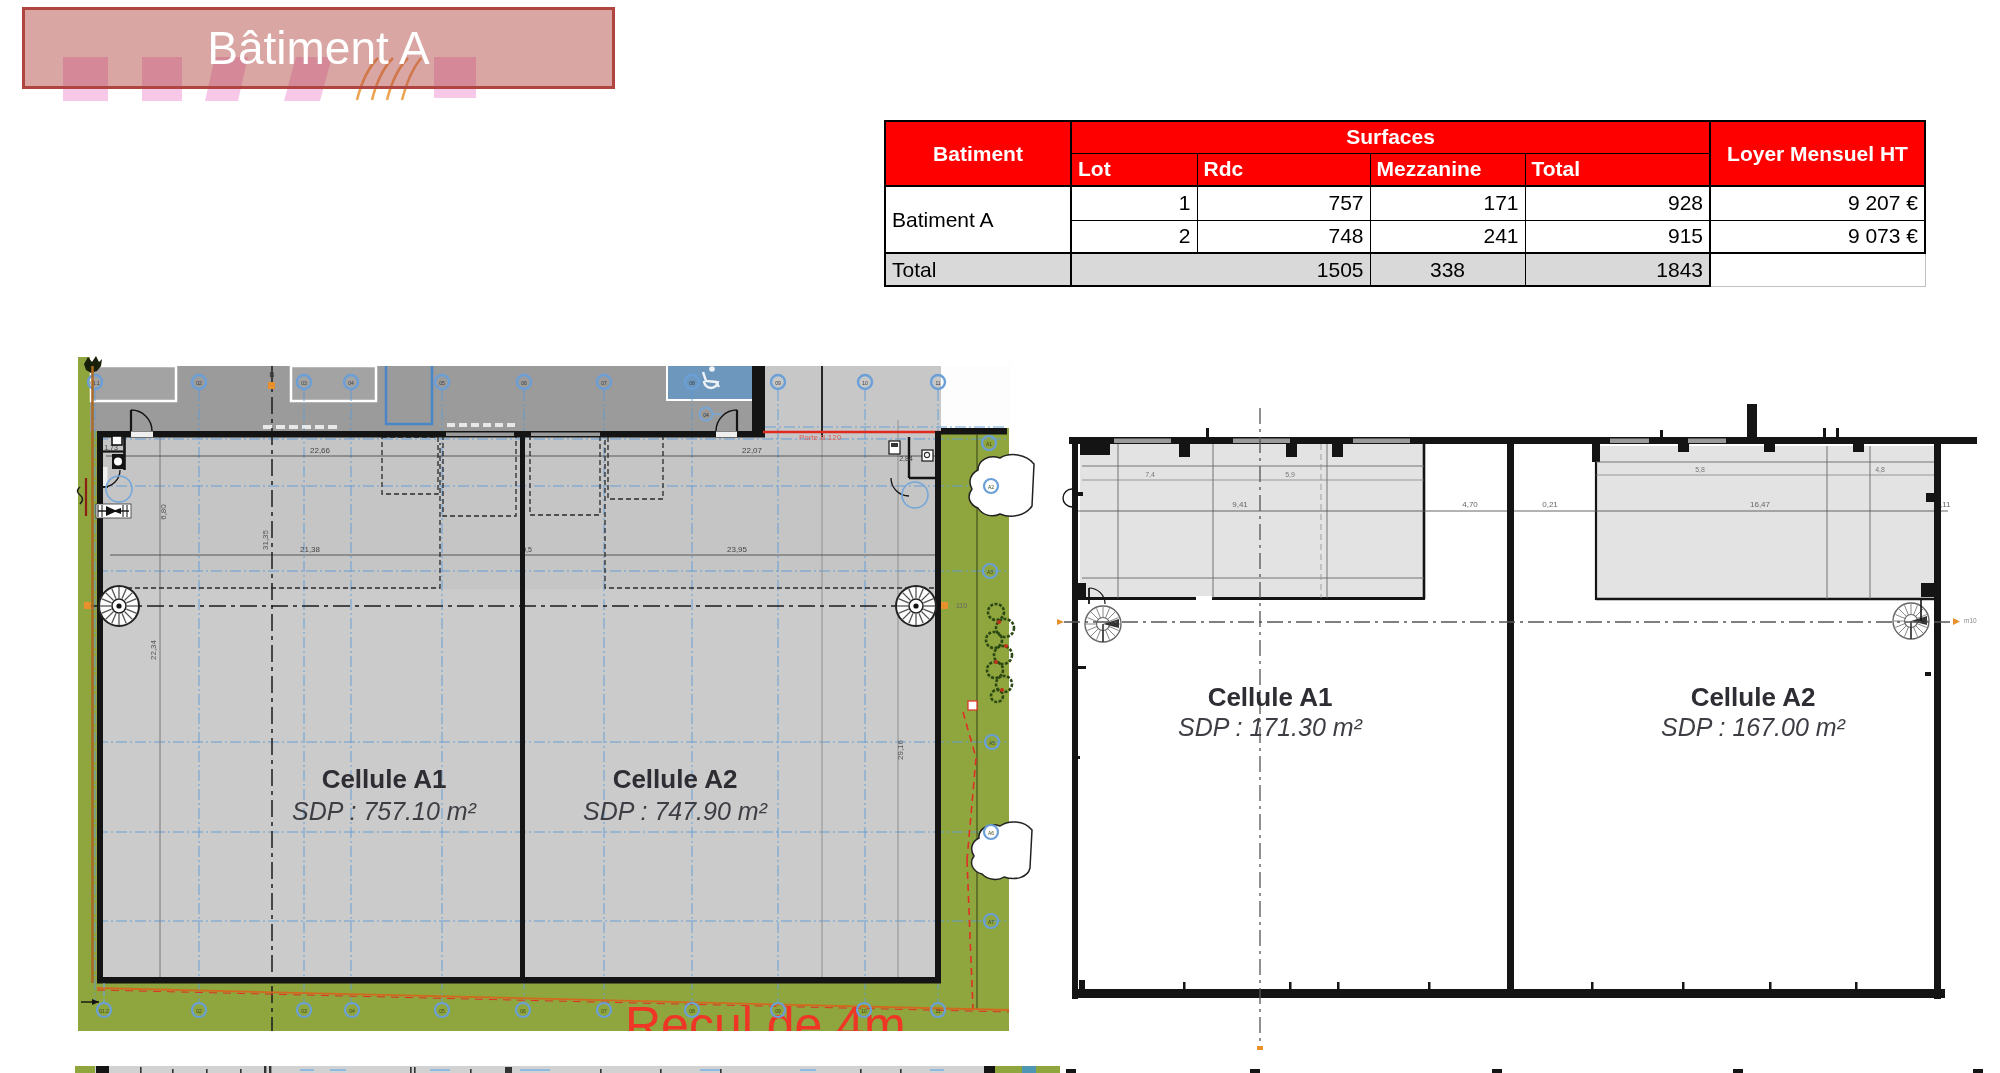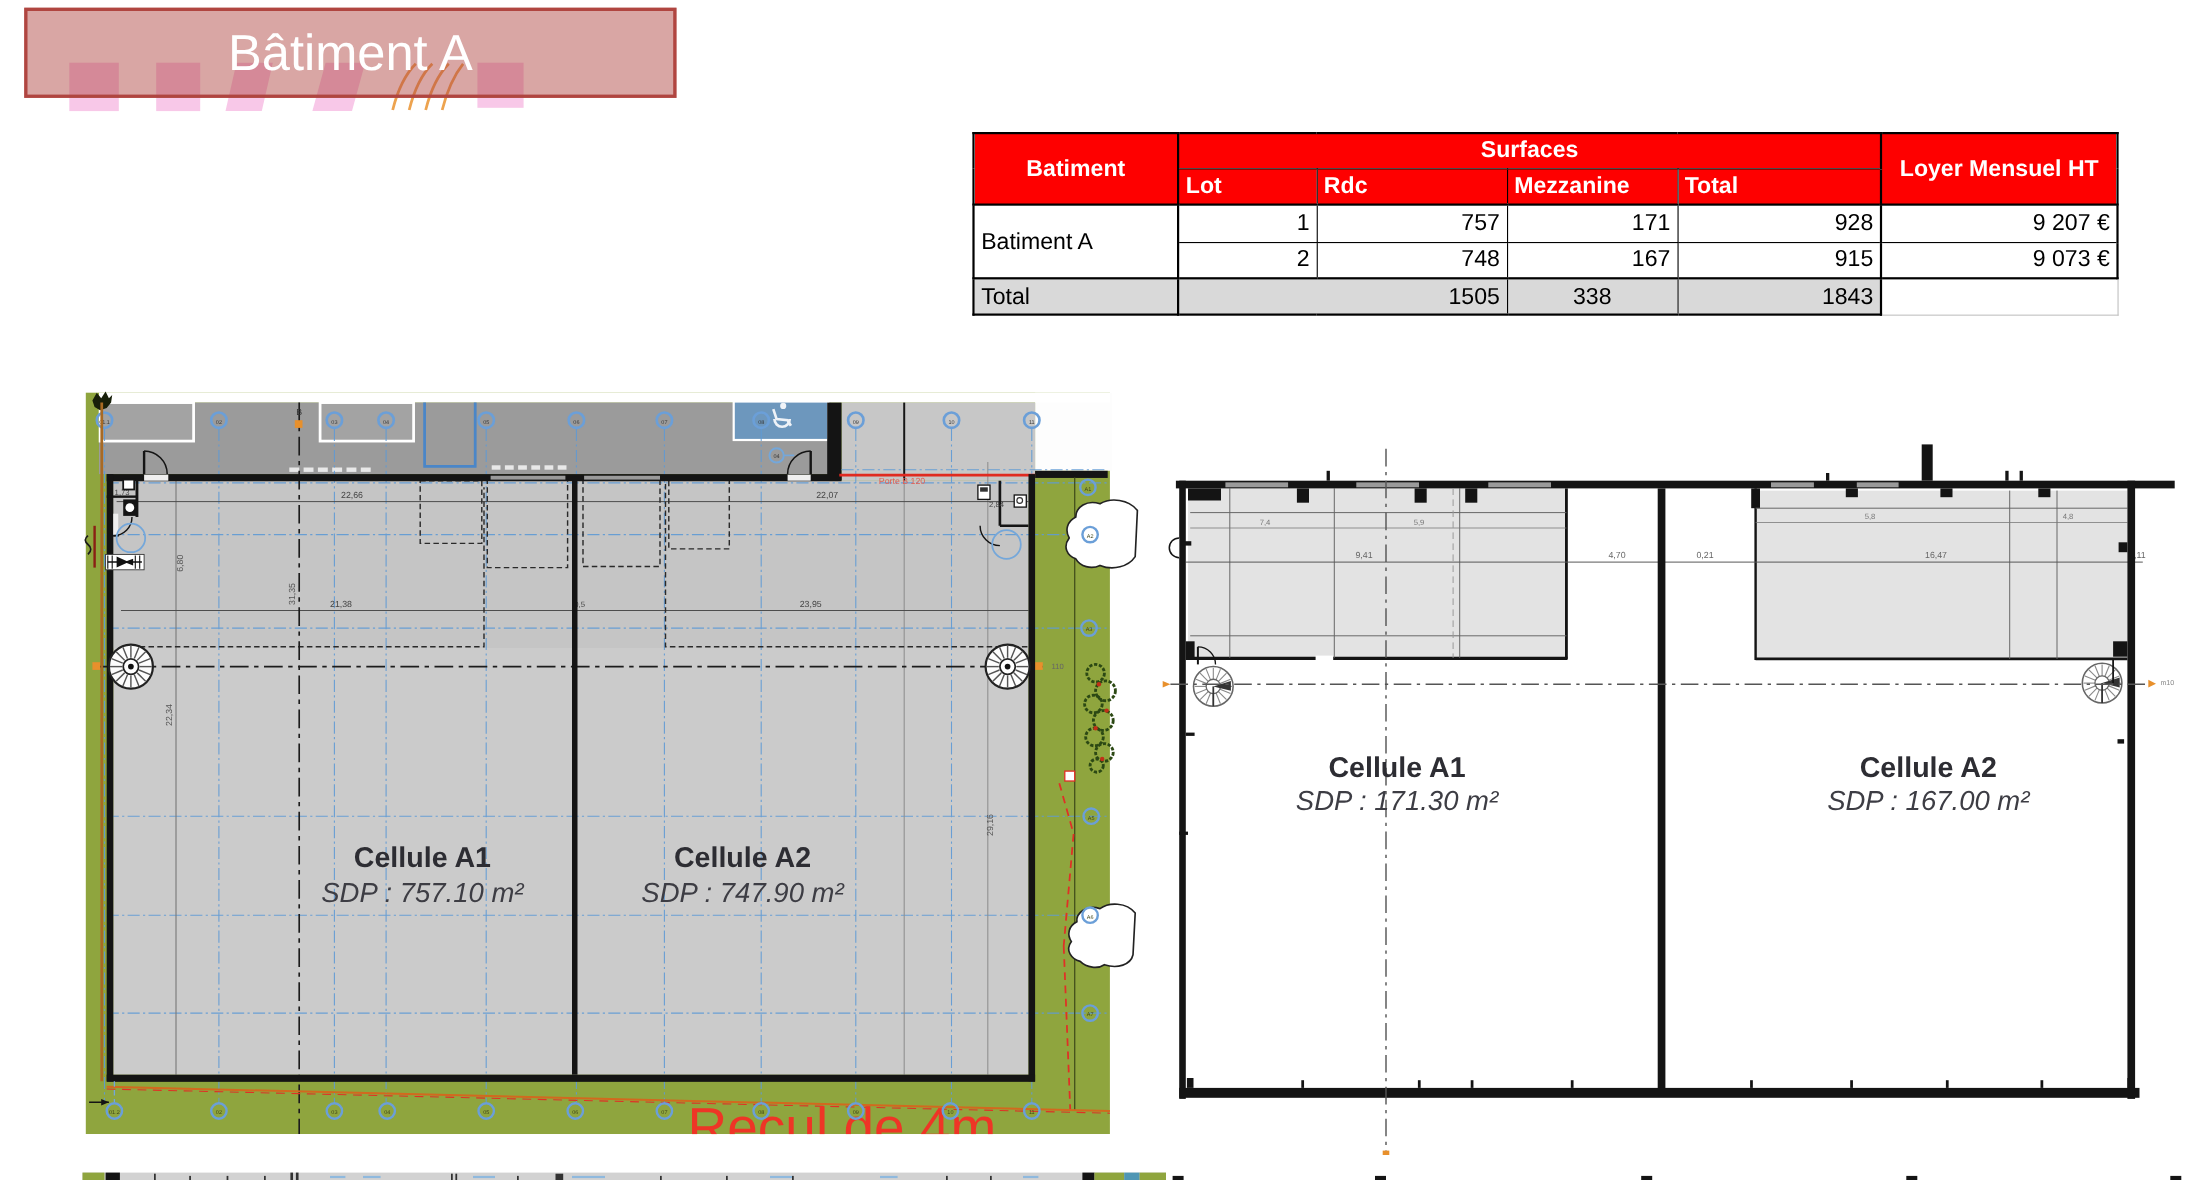--- a/index.html
+++ b/index.html
@@ -77,21 +77,21 @@
       <td rowspan="2" style="border:2px solid #000;">Batiment A</td>
       <td style="text-align:right;border:1px solid #000;border-left:2px solid #000;">1</td>
       <td style="text-align:right;border:1px solid #000;padding-left:44px;">757</td>
       <td style="text-align:right;border:1px solid #000;">171</td>
       <td style="text-align:right;border:1px solid #000;border-right:2px solid #000;">928</td>
       <td style="text-align:right;border:2px solid #000;border-bottom:1px solid #000;">9 207 €</td>
     </tr>
     <tr style="height:33px">
       <td style="text-align:right;border:1px solid #000;border-left:2px solid #000;border-bottom:2px solid #000;">2</td>
       <td style="text-align:right;border:1px solid #000;border-bottom:2px solid #000;">748</td>
-      <td style="text-align:right;border:1px solid #000;border-bottom:2px solid #000;">167</td>
+      <td style="text-align:right;border:1px solid #000;border-bottom:2px solid #000;">241</td>
       <td style="text-align:right;border:1px solid #000;border-bottom:2px solid #000;border-right:2px solid #000;">915</td>
       <td style="text-align:right;border:2px solid #000;border-top:1px solid #000;">9 073 €</td>
     </tr>
     <tr style="height:33px">
       <td style="background:#d9d9d9;border:2px solid #000;">Total</td>
       <td colspan="2" style="background:#d9d9d9;text-align:right;border:2px solid #000;border-right:1px solid #000;">1505</td>
       <td style="background:#d9d9d9;text-align:center;border:1px solid #000;border-top:2px solid #000;border-bottom:2px solid #000;">338</td>
       <td style="background:#d9d9d9;text-align:right;border:2px solid #000;border-left:1px solid #000;padding-left:34px;">1843</td>
       <td style="border:1px solid #c0c0c0;border-top:2px solid #000;"></td>
     </tr>

